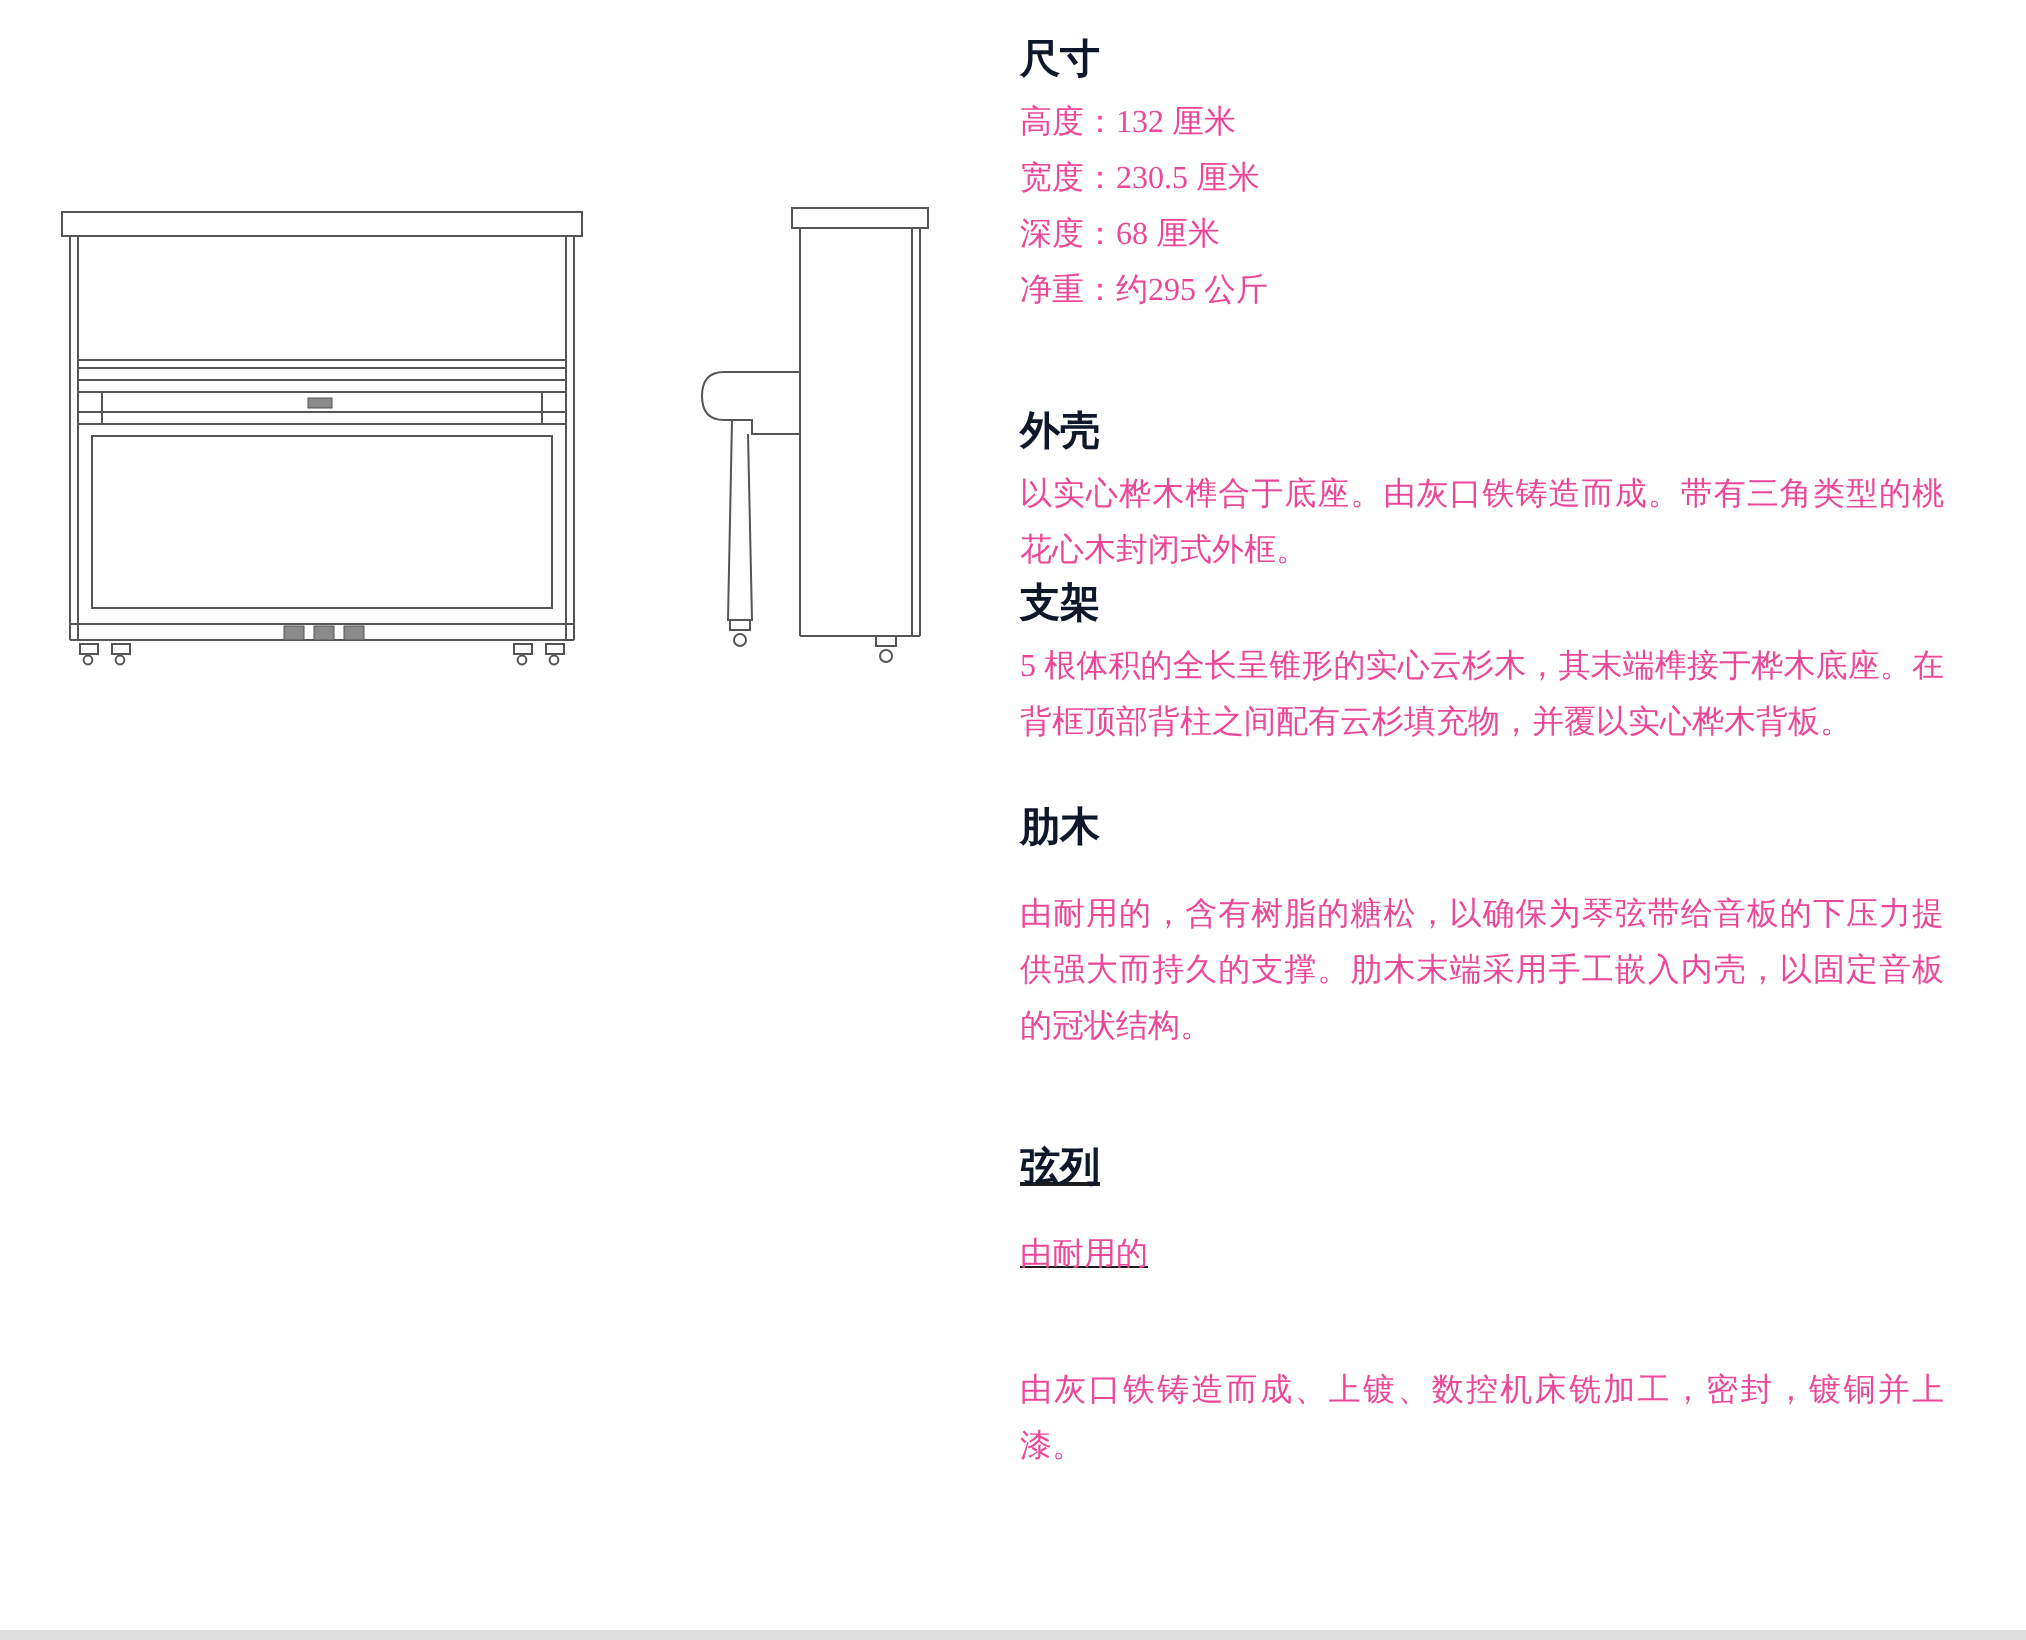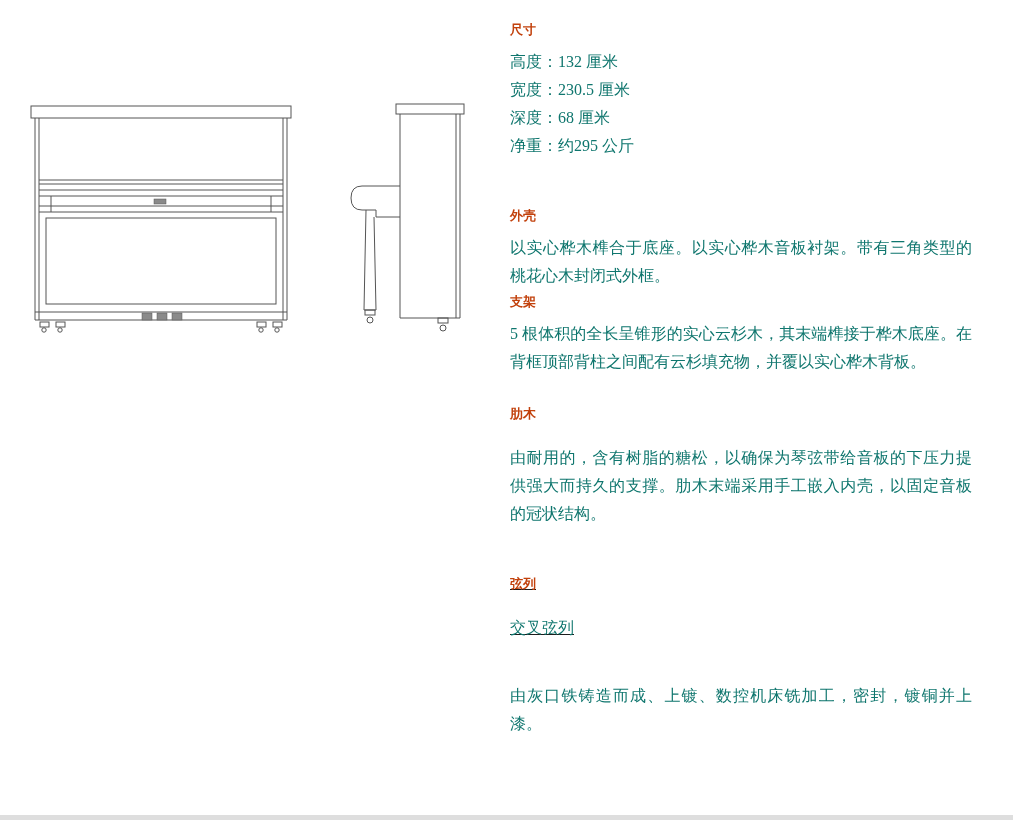--- a/index.html
+++ b/index.html
@@ -19,25 +19,25 @@
   svg.front-view { left: 0; }
   svg.side-view  { left: 316px; }
   .diagrams line, .diagrams path, .diagrams rect.outline, .diagrams circle {
     stroke: #555; stroke-width: 1; fill: none;
   }
   .diagrams rect.solid { fill: #8a8a8a; stroke: #555; stroke-width: 0.5; }
 
   
   .specs { position: absolute; left: 510px; top: 18px; width: 462px; }
   .section h3 {
-    font-size: 13px; line-height: 24px; font-weight: bold;
-    margin: 0 0 6px 0; color: #c2410c;
+    font-size: 20px; line-height: 24px; font-weight: bold;
+    margin: 0 0 6px 0; color: #0f172a;
   }
   .section p, .dim-line {
-    font-size: 16px; line-height: 28px; color: #0f766e;
+    font-size: 16px; line-height: 28px; color: #ec4899;
   }
   .section p { text-align: justify; }
   .section.gap-after-heading h3 { margin-bottom: 18px; }
   .sec-cabinet   { margin-top: 44px; }
   .sec-backposts { margin-top: 0px; }
   .sec-ribs      { margin-top: 26px; }
   .sec-stringing { margin-top: 44px; text-decoration: underline; }
   .sec-plate     { margin-top: 40px; }
 
   
@@ -120,36 +120,36 @@
     <div class="section sec-dimensions">
       <h3>尺寸</h3>
       <div class="dim-line">高度：132 厘米</div>
       <div class="dim-line">宽度：230.5 厘米</div>
       <div class="dim-line">深度：68 厘米</div>
       <div class="dim-line">净重：约295 公斤</div>
     </div>
 
     <div class="section sec-cabinet">
       <h3>外壳</h3>
-      <p>以实心桦木榫合于底座。以实心桦木音板衬架。带有三角类型的桃花心木封闭式外框。</p>
+      <p>以实心桦木榫合于底座。由灰口铁铸造而成。带有三角类型的桃花心木封闭式外框。</p>
     </div>
 
     <div class="section sec-backposts">
       <h3>支架</h3>
       <p>5 根体积的全长呈锥形的实心云杉木，其末端榫接于桦木底座。在背框顶部背柱之间配有云杉填充物，并覆以实心桦木背板。</p>
     </div>
 
     <div class="section sec-ribs gap-after-heading">
       <h3>肋木</h3>
       <p>由耐用的，含有树脂的糖松，以确保为琴弦带给音板的下压力提供强大而持久的支撑。肋木末端采用手工嵌入内壳，以固定音板的冠状结构。</p>
     </div>
 
     <div class="section sec-stringing gap-after-heading">
       <h3>弦列</h3>
-      <p>交叉弦列</p>
+      <p>由耐用的</p>
     </div>
 
     <div class="section sec-plate">
       <p>由灰口铁铸造而成、上镀、数控机床铣加工，密封，镀铜并上漆。</p>
     </div>
 
   </div>
 
   <div class="footer-bar"></div>
 

